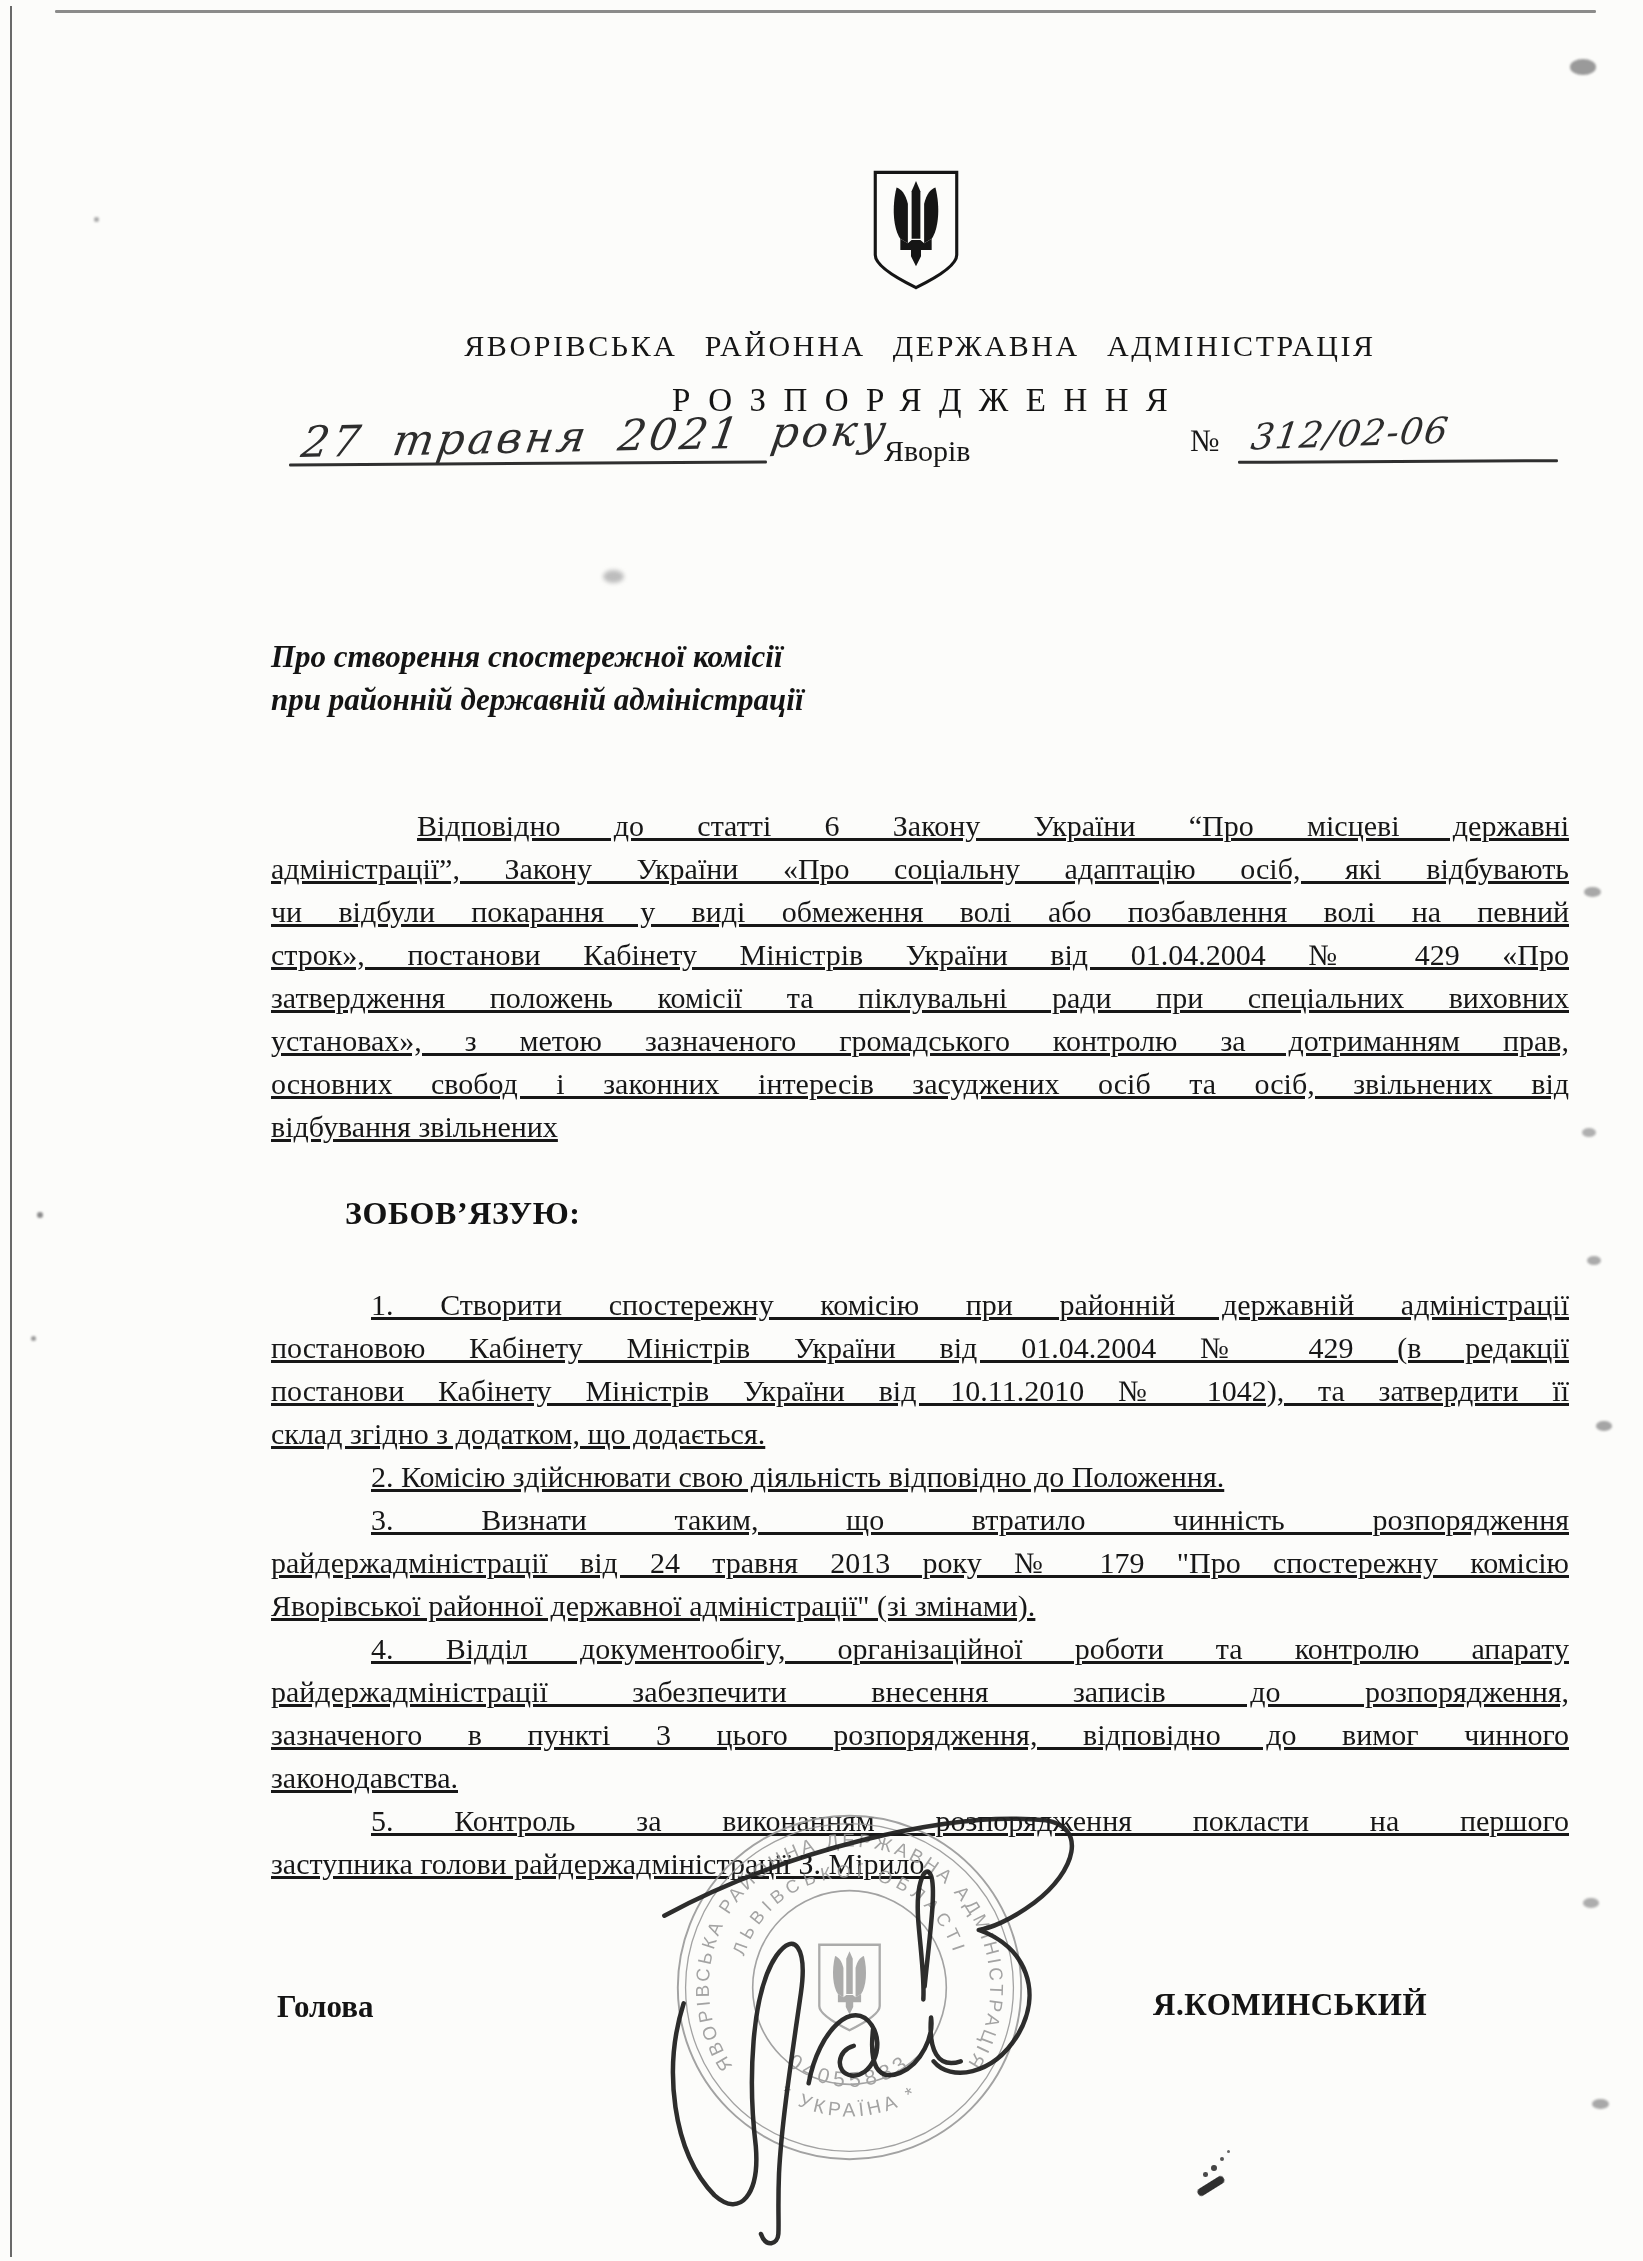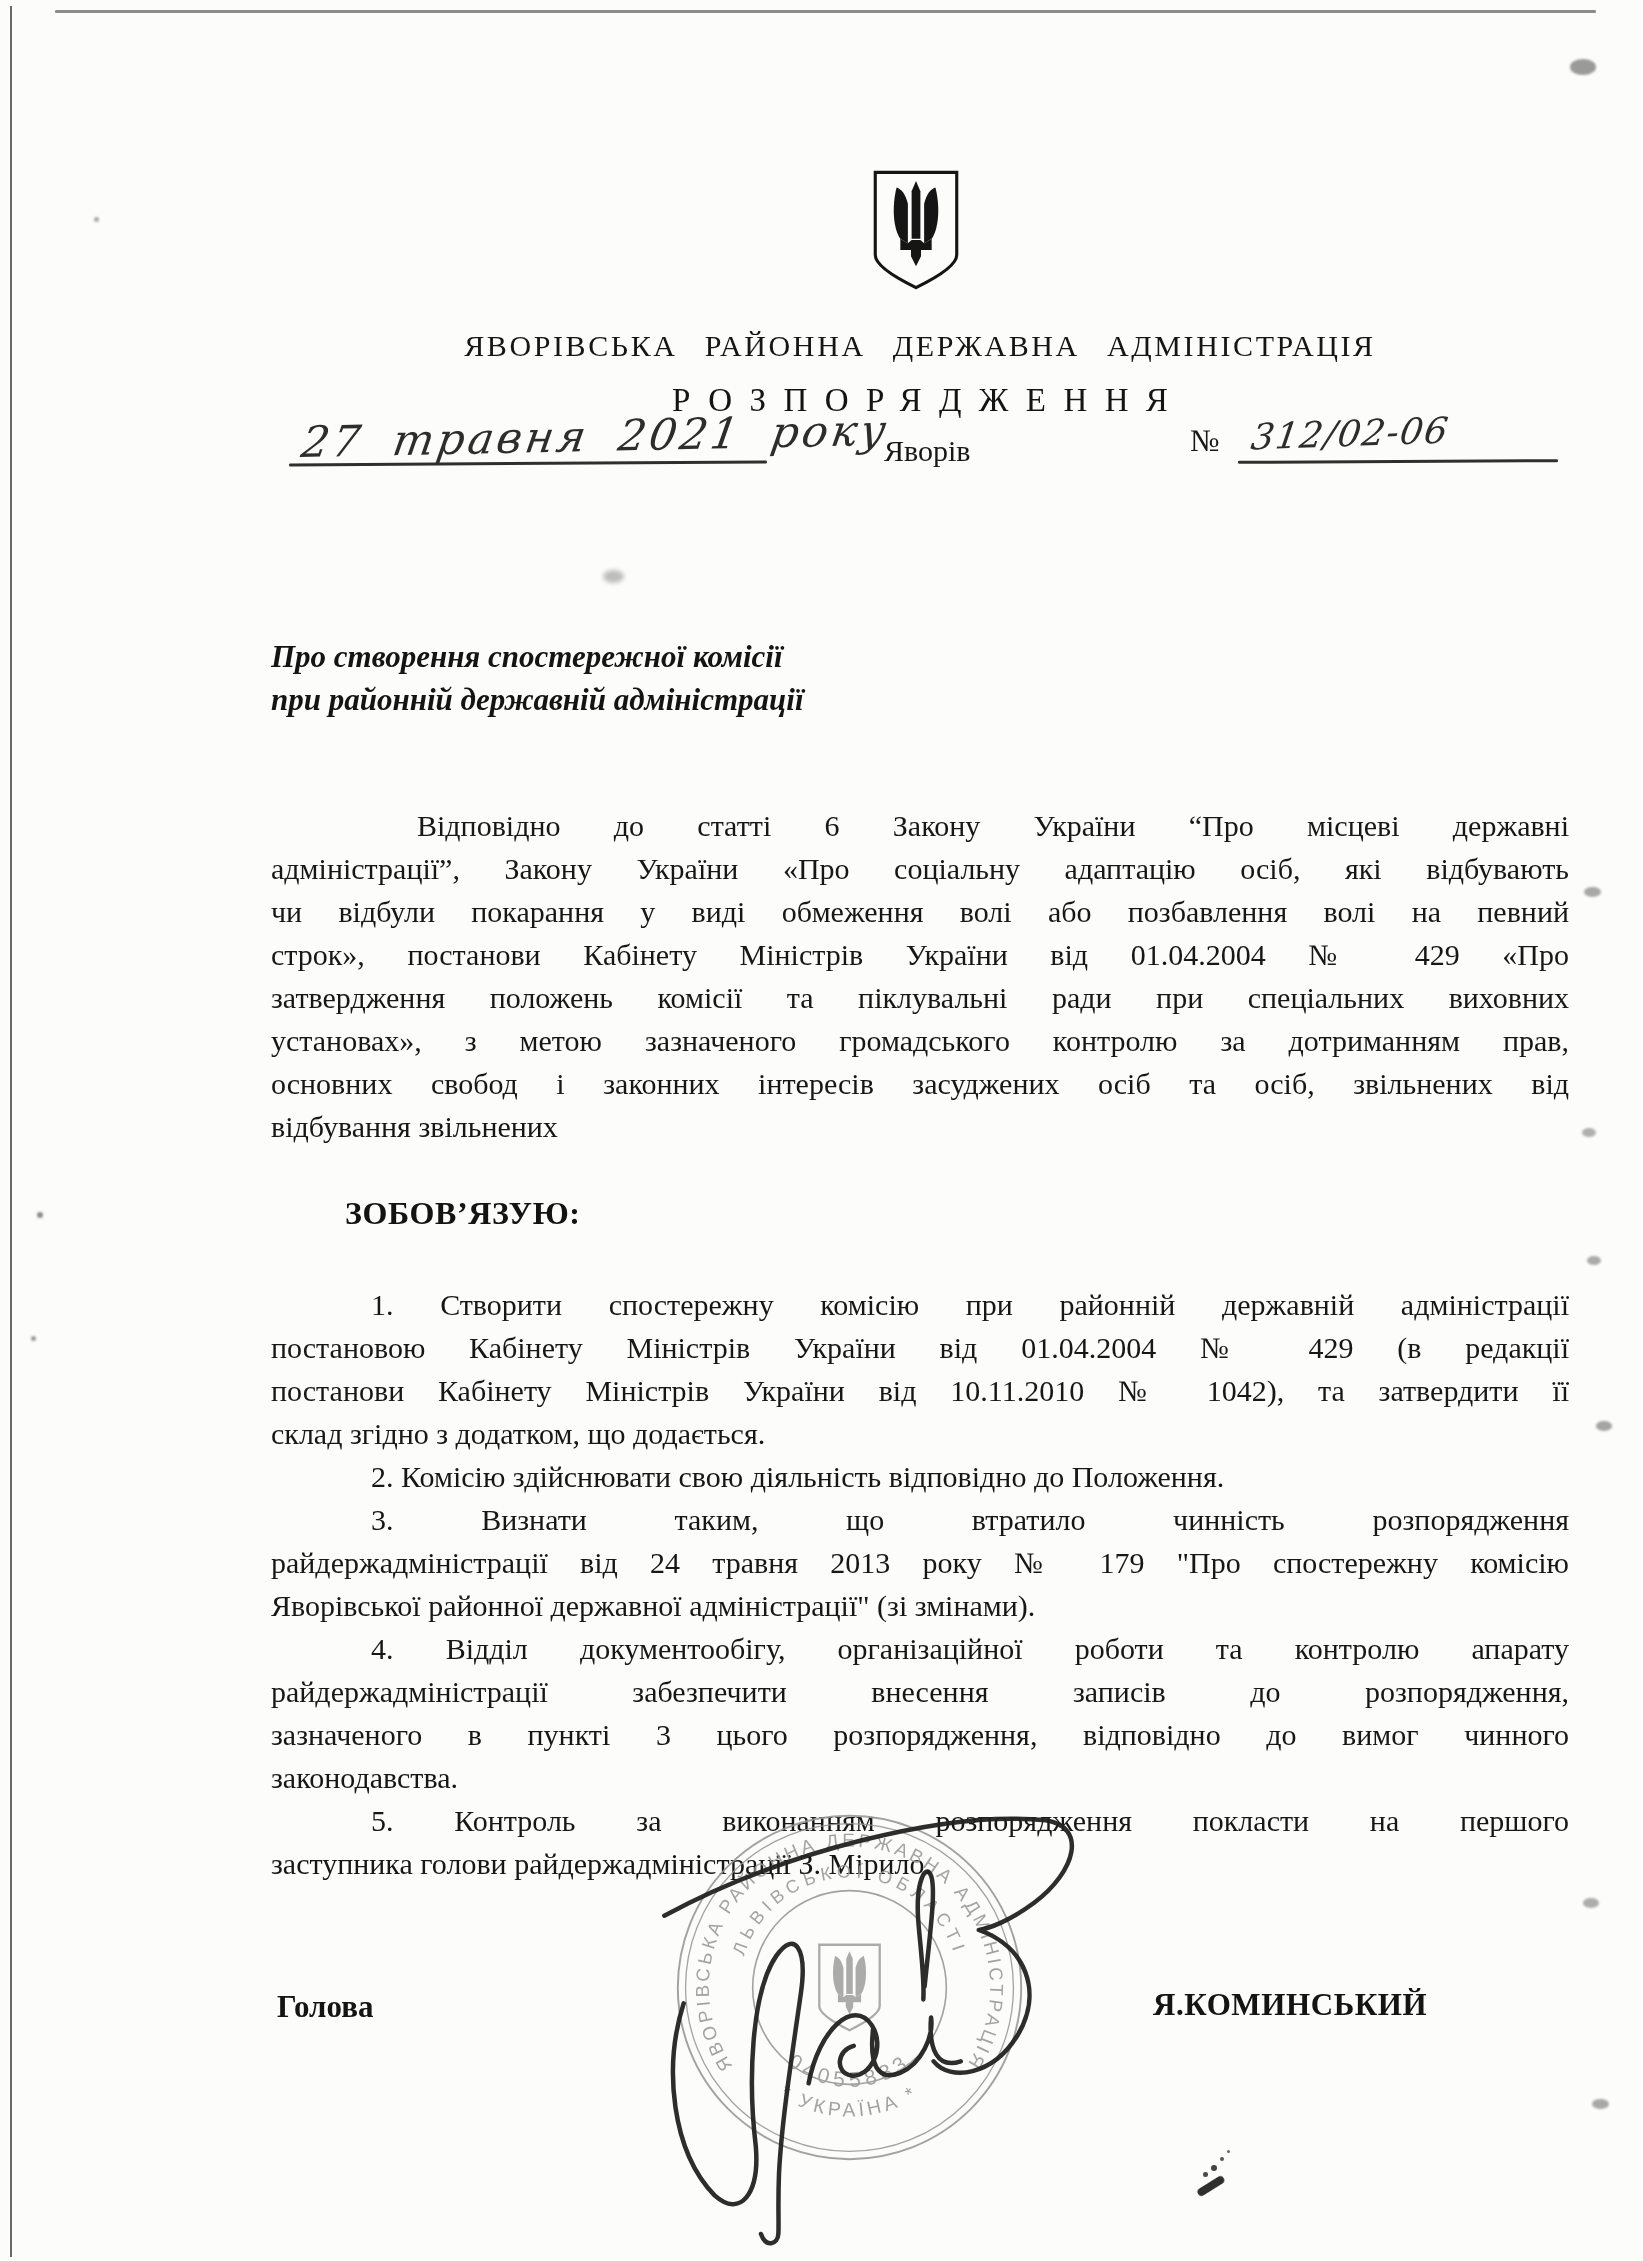--- a/index.html
+++ b/index.html
@@ -38,21 +38,21 @@
   .num-sign { position:absolute; left:1190px; top:423px; font-size:31px; color:#181818; }
   .rule { position:absolute; height:2.6px; background:#2f2f2f; border-radius:1.3px; }
   .rule-date { left:289px; top:462px; width:478px; transform:rotate(-0.35deg); }
   .rule-num  { left:1238px; top:460px; width:320px; transform:rotate(-0.3deg); }
   
   .title-block {
     position:absolute; left:271px; top:635px; width:774px;
     font-size:31px; line-height:43px; font-weight:bold; font-style:italic; color:#141414;
   }
   .title-block .tline { text-align:left; text-align-last:left; }
-  .flow { font-size:30px; line-height:43px; color:#171717; }
+  .flow { font-size:30px; line-height:43px; color:#171717;text-decoration:underline; }
   .intro { position:absolute; left:271px; top:804px; width:1298px; }
   .intro .tline-first { text-indent:146px; }
   .resolve-heading {
     position:absolute; left:345px; top:1195px;
     font-size:32px; font-weight:bold; letter-spacing:0.6px; color:#131313;
   }
   .items { position:absolute; left:271px; top:1283px; width:1298px; }
   .item .tline-first { text-indent:100px; }
   .tline { text-align:justify; text-align-last:justify; }
   .tline-last { text-align-last:left; }

